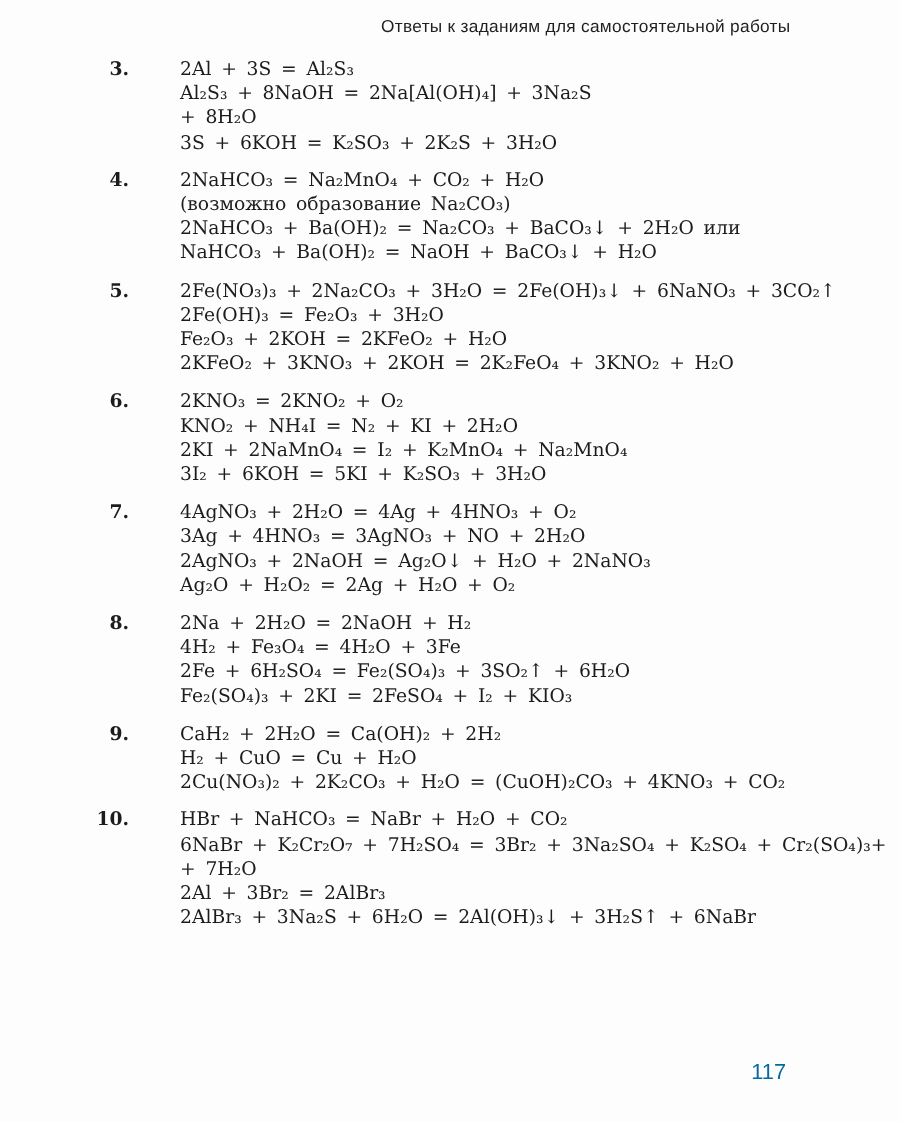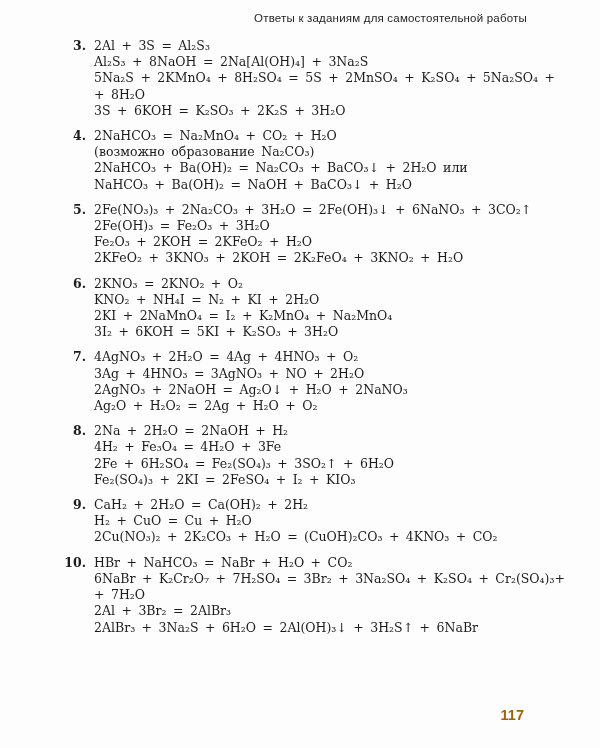--- a/index.html
+++ b/index.html
@@ -40,51 +40,51 @@
     text-align: right;
     margin-right: 8px;
     font-family: "DejaVu Serif", serif;
     font-weight: 700;
     font-size: 12.5px;
     line-height: 16.2px;
   }
   .lines {
     flex: 1;
     min-width: 0;
+    margin-left: 26px;
   }
   .line {
     font-family: "DejaVu Serif", serif;
     font-size: 12.5px;
     line-height: 16.2px;
     word-spacing: 2.5px;
     white-space: nowrap;
   }
   .page-number {
     position: absolute;
     bottom: 25px;
     right: 76px;
     font-family: "Liberation Sans", sans-serif;
-    font-weight: 700;
+    font-weight: 400;
     font-size: 14.5px;
-    color: #a16207;
+    color: #0369a1;
   }
 </style>
 </head>
 <body>
 
 <div class="page">
   <div class="running-header">Ответы к заданиям для самостоятельной работы</div>
 
   <div class="content">
       <div class="item">
         <div class="num">3.</div>
         <div class="lines">
           <div class="line">2Al + 3S = Al₂S₃</div>
           <div class="line">Al₂S₃ + 8NaOH = 2Na[Al(OH)₄] + 3Na₂S</div>
-          <div class="line">5Na₂S + 2KMnO₄ + 8H₂SO₄ = 5S + 2MnSO₄ + K₂SO₄ + 5Na₂SO₄ +</div>
           <div class="line">+ 8H₂O</div>
           <div class="line">3S + 6KOH = K₂SO₃ + 2K₂S + 3H₂O</div>
         </div>
       </div>
       <div class="item">
         <div class="num">4.</div>
         <div class="lines">
           <div class="line">2NaHCO₃ = Na₂MnO₄ + CO₂ + H₂O</div>
           <div class="line">(возможно образование Na₂CO₃)</div>
           <div class="line">2NaHCO₃ + Ba(OH)₂ = Na₂CO₃ + BaCO₃↓ + 2H₂O или</div>

